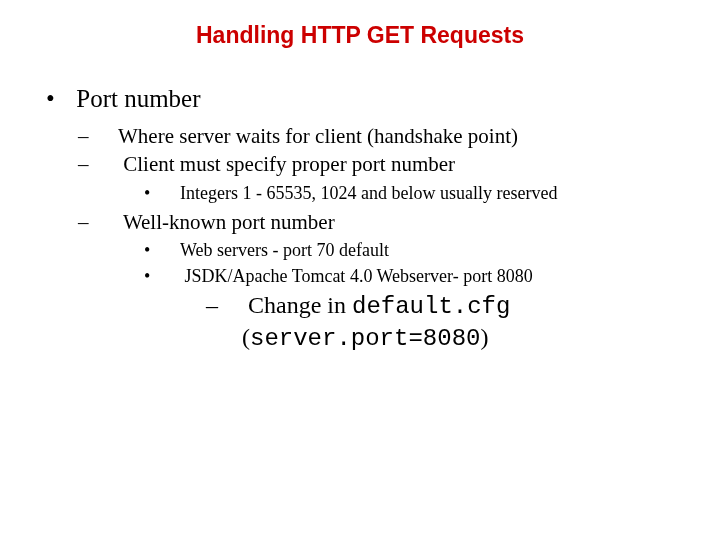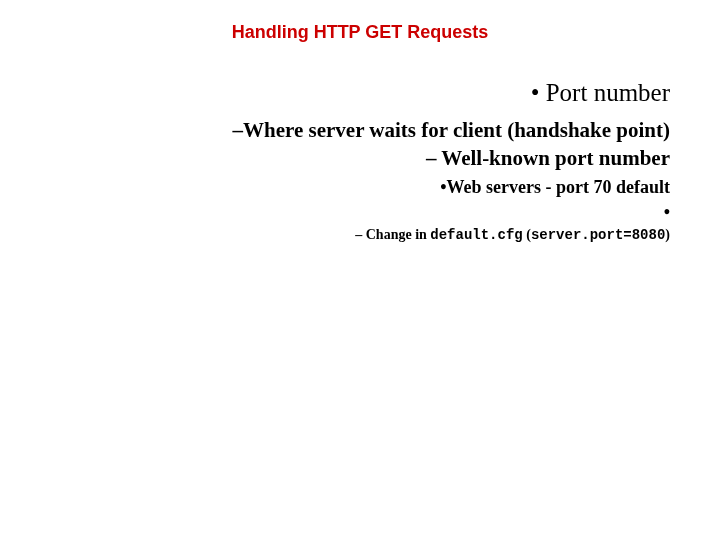--- a/index.html
+++ b/index.html
@@ -8,55 +8,53 @@
       height: 540px;
       background: #ffffff;
       font-family: "Times New Roman", Times, serif;
       color: #000;
       padding: 22px 50px 0 50px;
     }
     .title {
       font-family: Arial, Helvetica, sans-serif;
       font-weight: bold;
       color: #cc0000;
-      font-size: 18px;
+      font-size: 23px;
       text-align: center;
       margin-bottom: 36px;
       margin-left: 60px;
       margin-right: 60px;
     }
     ul { list-style: none; }
     .lvl1 > li::before {
       content: "•";
       display: inline-block;
       width: 20px;
     }
     .lvl1 > li {
       font-size: 25px;
       margin-bottom: 16px;
       padding-left: 4px;
       text-indent: -4px;
-      text-align: right;
     }
     .lvl2 {
       margin-left: 44px;
       margin-top: 10px;
     }
     .lvl2 > li::before {
       content: "–";
       display: inline-block;
       width: 20px;
     }
     .lvl2 > li {
       font-size: 21px;
       text-indent: -20px;
       padding-left: 20px;
       margin-bottom: 2px;
       line-height: 1.25;
-      font-weight: bold;
     }
     .lvl3 {
       margin-left: 44px;
       margin-top: 4px;
       margin-bottom: 4px;
     }
     .lvl3 > li::before {
       content: "•";
       display: inline-block;
       width: 18px;
@@ -71,44 +69,51 @@
     .lvl4 {
       margin-left: 44px;
       margin-top: 2px;
     }
     .lvl4 > li::before {
       content: "–";
       display: inline-block;
       width: 18px;
     }
     .lvl4 > li {
-      font-size: 14px;
+      font-size: 24px;
       text-indent: -18px;
       padding-left: 18px;
       line-height: 1.3;
     }
     .mono {
       font-family: "Courier New", Courier, monospace;
     }
   </style>
 </head>
 <body>
 
 <div class="title">Handling HTTP GET Requests</div>
 
 <ul class="lvl1">
   <li>
     <span>Port number</span>
     <ul class="lvl2">
       <li><span>Where server waits for client (handshake point)</span></li>
       <li>
+        <span>Client must specify proper port number</span>
+        <ul class="lvl3">
+          <li><span>Integers 1 - 65535, 1024 and below usually reserved</span></li>
+        </ul>
+      </li>
+      <li>
         <span>Well-known port number</span>
         <ul class="lvl3">
           <li><span>Web servers - port 70 default</span></li>
           <li>
+            <span>JSDK/Apache Tomcat 4.0  Webserver- port 8080</span>
             <ul class="lvl4">
               <li>
                 <span>Change in </span><span class="mono">default.cfg</span><span> (</span><span class="mono">server.port=8080</span><span>)</span>
               </li>
             </ul>
           </li>
         </ul>
       </li>
     </ul>
   </li>

